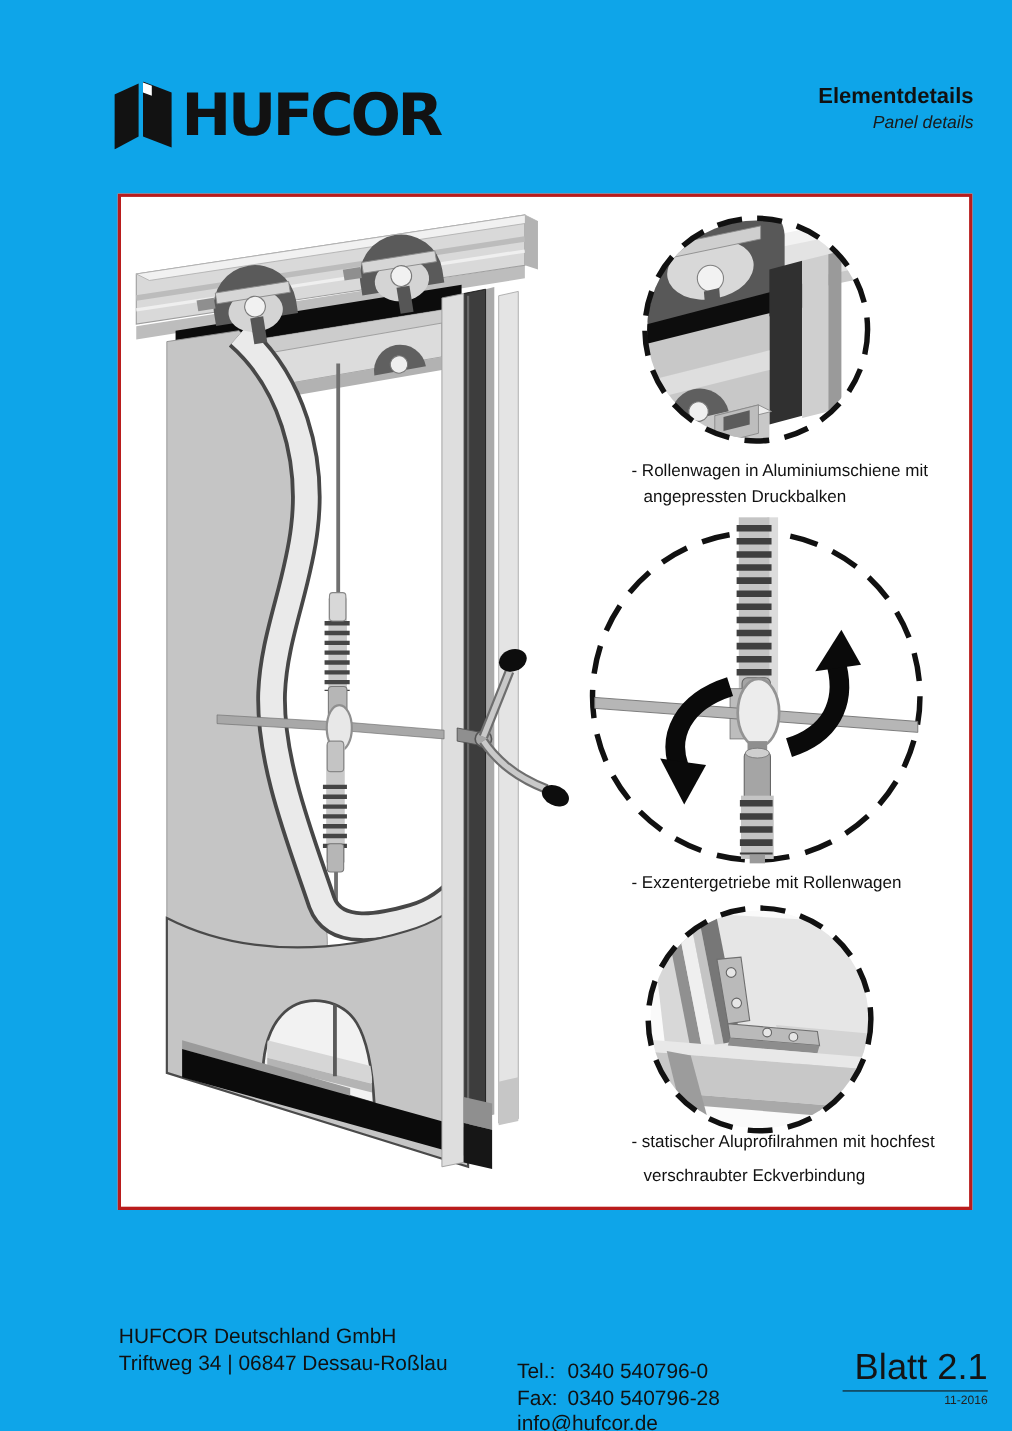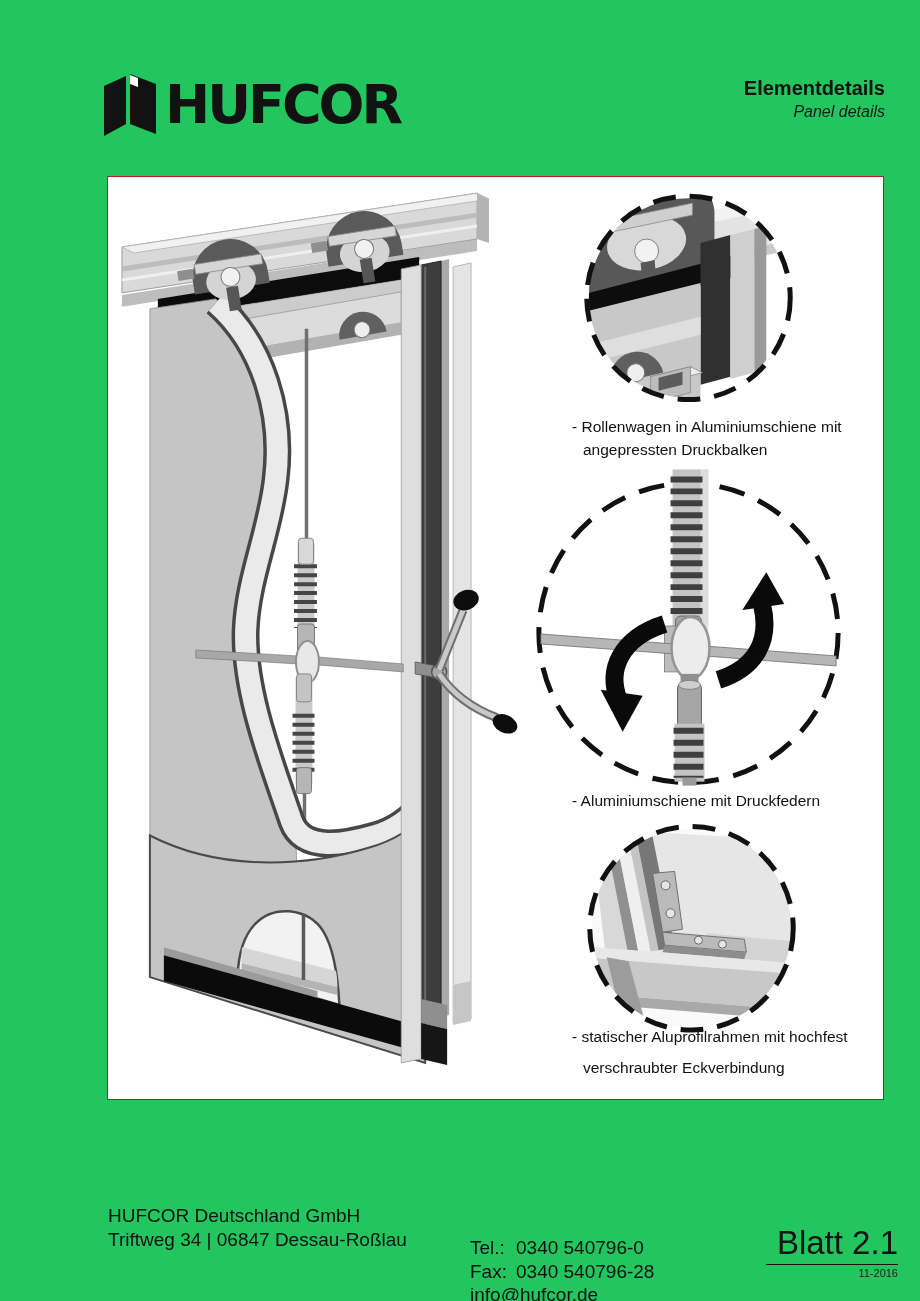--- a/index.html
+++ b/index.html
@@ -1,34 +1,34 @@
 <!DOCTYPE html>
 <html><head>
 <meta charset="utf-8">
 <style>
   html,body{margin:0;padding:0;background:#ffffff;}
   .page{
-    position:relative;width:920px;height:1301px;background:#22c55e;
+    position:relative;width:920px;height:1301px;background:#0ea5e9;
     font-family:"Liberation Sans", sans-serif;color:#111;overflow:hidden;
   }
   
   .logo{position:absolute;left:104px;top:74px;display:flex;align-items:center;}
   .logo svg{display:block;}
   .logo-text{
     font-family:"DejaVu Sans", sans-serif;font-weight:bold;
     font-size:54px;letter-spacing:-3px;color:#121212;margin-left:7px;line-height:1;
     transform:scaleY(0.98);
   }
   .doc-title{position:absolute;right:35px;top:76px;text-align:right;line-height:24px;}
   .t-de{font-weight:bold;font-size:20px;color:#111;}
   .t-en{font-style:italic;font-size:16px;color:#1a1a1a;}
   
   .figure-frame{
     position:absolute;left:107px;top:176px;width:777px;height:924px;
-    border:1px solid #b91c1c;box-sizing:border-box;background:#fff;
+    border:3px solid #b91c1c;box-sizing:border-box;background:#fff;
   }
   .illustration{position:absolute;left:0;top:0;width:100%;height:100%;}
   .caption{
     position:absolute;font-size:15.5px;line-height:23px;color:#111;width:300px;
   }
   .caption .indent{padding-left:11px;}
   .cap1{left:464px;top:238px;}
   .cap2{left:464px;top:612px;}
   .cap3{left:464px;top:848px;}
   .cap3 .indent{margin-top:8px;}
@@ -253,21 +253,21 @@
         </g>
         <circle cx="585" cy="753" r="102" fill="none" stroke="#111111" stroke-width="5" stroke-dasharray="23 14"></circle>
       </g>
     </svg>
 
     <div class="caption cap1">
       <div>- Rollenwagen in Aluminiumschiene mit</div>
       <div class="indent">angepressten Druckbalken</div>
     </div>
     <div class="caption cap2">
-      <div>- Aluminiumschiene mit Druckfedern</div>
+      <div>- Exzentergetriebe mit Rollenwagen</div>
     </div>
     <div class="caption cap3">
       <div>- statischer Aluprofilrahmen mit hochfest</div>
       <div class="indent">verschraubter Eckverbindung</div>
     </div>
   </div>
 
   <div class="f-left">
     <div>HUFCOR Deutschland GmbH</div>
     <div>Triftweg 34 | 06847 Dessau-Roßlau</div>

